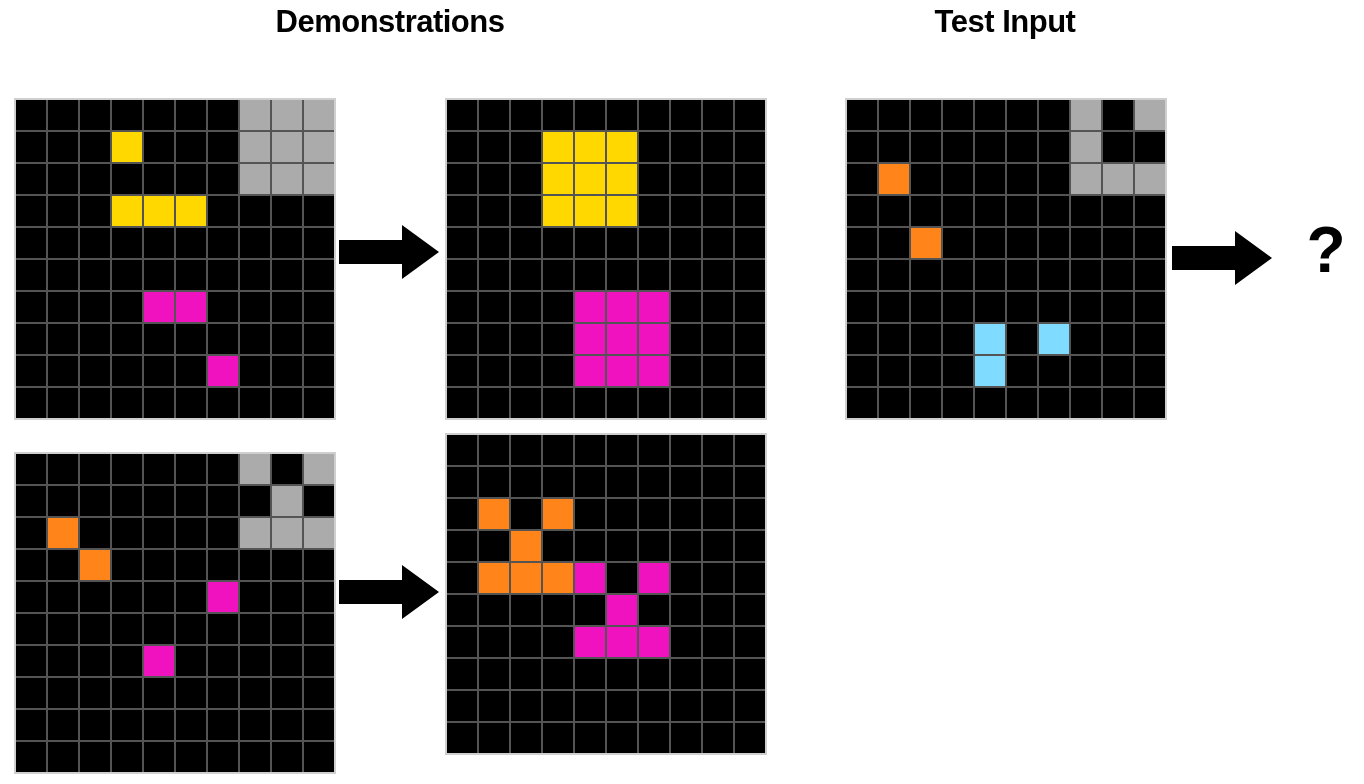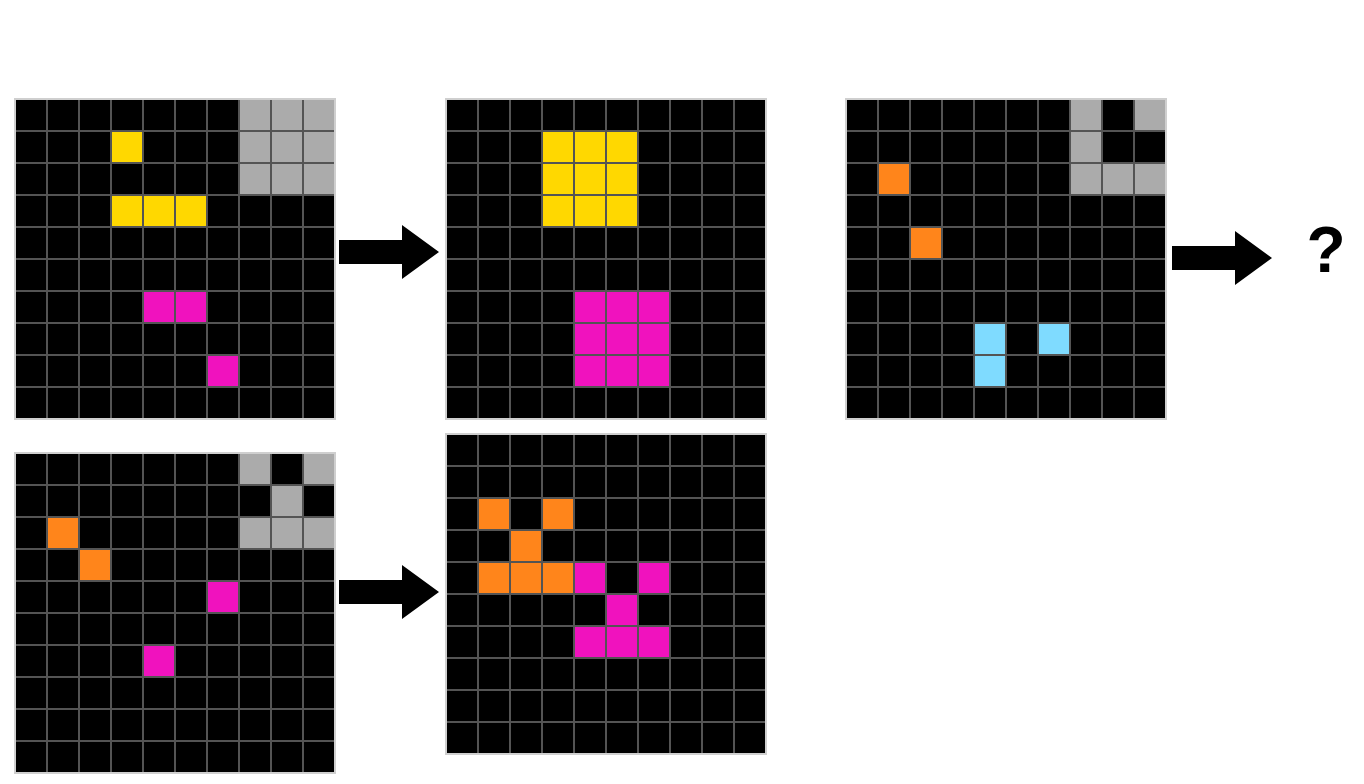--- a/index.html
+++ b/index.html
@@ -59,21 +59,23 @@
     font-weight: 700;
     color: #000000;
     line-height: 1.0;
   }
 </style>
 </head>
 <body>
 
 <div class="canvas">
 
-
+  <div class="section-title title-demos">Demonstrations</div>
+
+  <div class="section-title title-test">Test Input</div>
 
   <div class="arc-grid grid-demo1-input">
       <div class="cell" style="background: rgb(0, 0, 0);"></div>
       <div class="cell" style="background: rgb(0, 0, 0);"></div>
       <div class="cell" style="background: rgb(0, 0, 0);"></div>
       <div class="cell" style="background: rgb(0, 0, 0);"></div>
       <div class="cell" style="background: rgb(0, 0, 0);"></div>
       <div class="cell" style="background: rgb(0, 0, 0);"></div>
       <div class="cell" style="background: rgb(0, 0, 0);"></div>
       <div class="cell" style="background: rgb(171, 171, 171);"></div>

